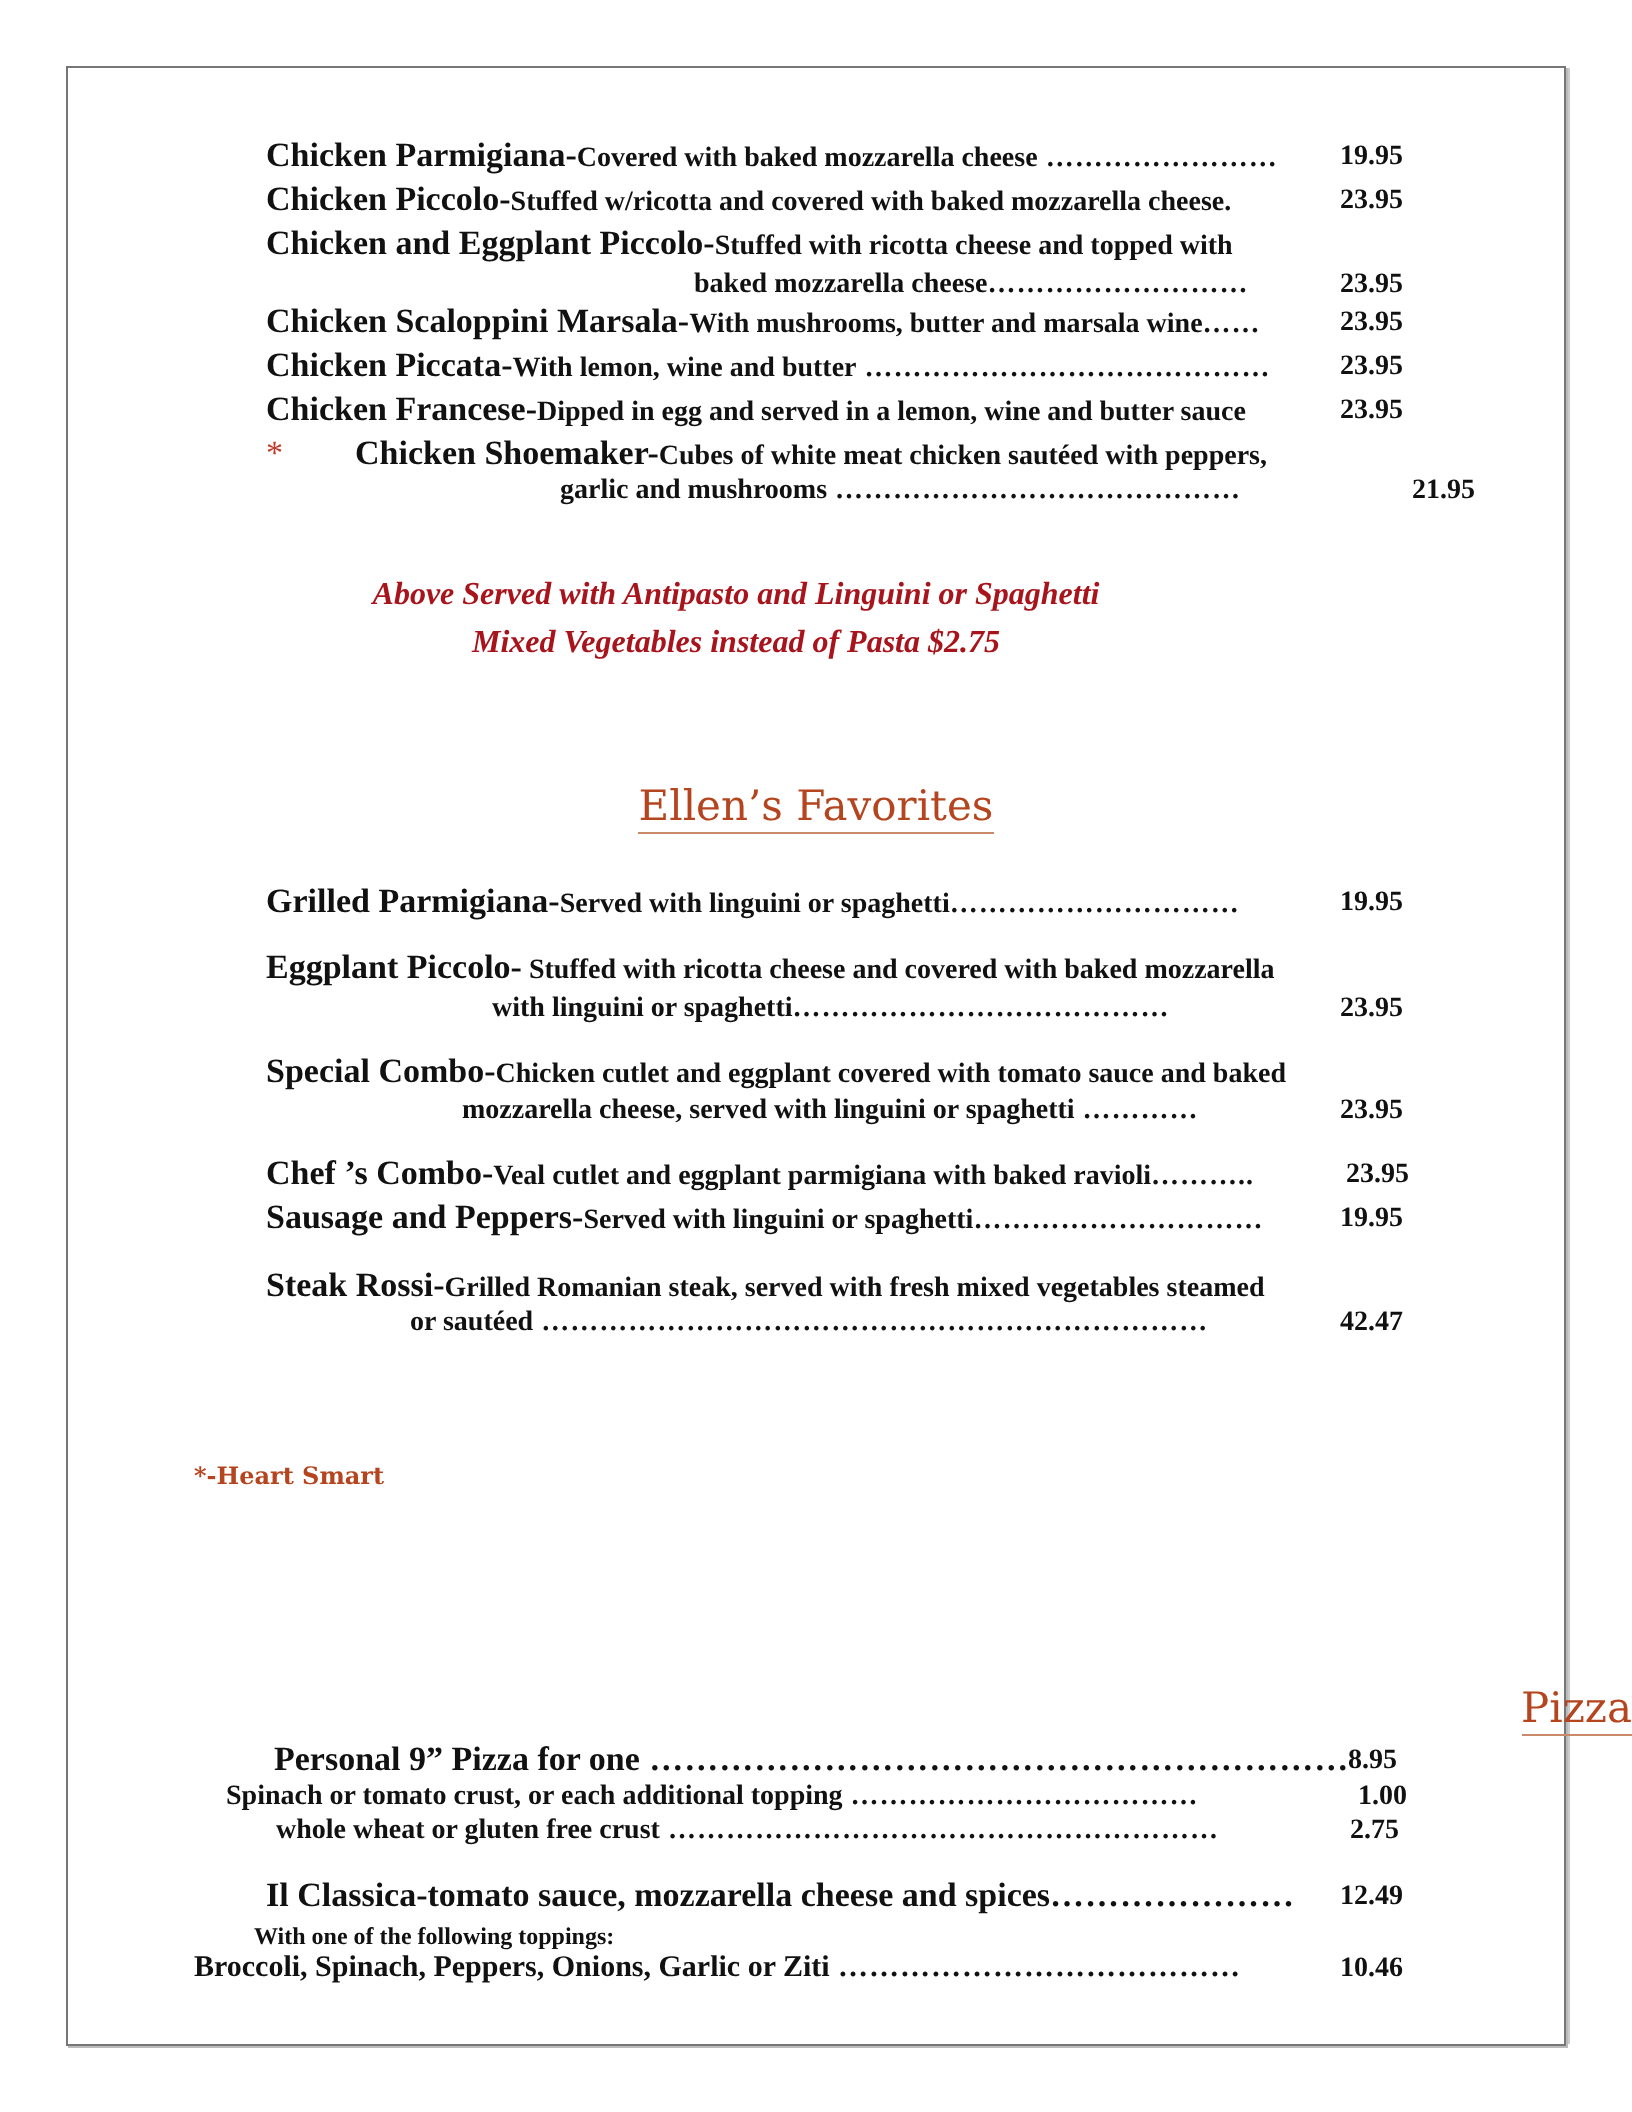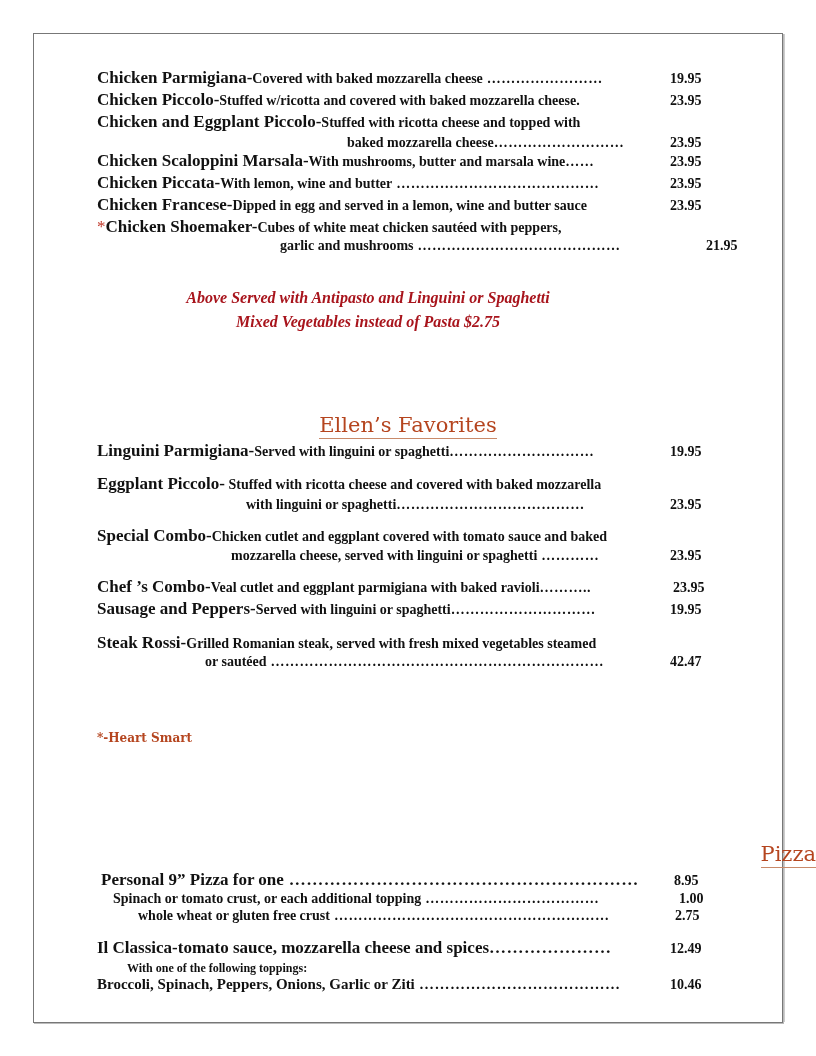--- a/index.html
+++ b/index.html
@@ -2,21 +2,21 @@
 <html><head>
   <meta charset="utf-8">
   <style>
     html, body { margin: 0; padding: 0; background: #ffffff; }
     body { width: 816px; height: 1056px; position: relative; overflow: hidden;
            font-family: "Liberation Serif", "DejaVu Serif", serif; color: #111; }
     .frame { position: absolute; left: 33px; top: 33px; width: 748px; height: 988px;
              border: 1px solid #777; box-shadow: 1px 1px 0 #bbb; }
     .frame-right2 { position: absolute; left: 784px; top: 34px; width: 1px; height: 988px; background: #ccc; }
     .line { position: absolute; white-space: nowrap; font-weight: bold; }
-    .name { font-size: 17px; }
+    .name { font-size: 17px; margin-left: 36px; }
     .desc { font-size: 14px; }
     .price { position: absolute; font-weight: bold; font-size: 14px; white-space: nowrap; }
     .dots { letter-spacing: 0.5px; }
     .red-note { position: absolute; left: 0; width: 736px; text-align: center;
                 font-style: italic; font-weight: bold; font-size: 16px; color: #a8141c; }
     .heading { position: absolute; left: 0; width: 816px; text-align: center;
                font-family: "DejaVu Serif", serif; font-size: 21px; color: #b5451f; }
     .heading span { border-bottom: 1px solid #c98a6a; padding-bottom: 1px; }
     .star { color: #c0392b; font-weight: normal; }
     .heart { position: absolute; left: 97px; top: 731px; font-family: "DejaVu Serif", serif;
@@ -68,24 +68,24 @@
   <div class="line desc" style="left:280px;top:238px;">
     <span>garlic and mushrooms</span><span class="dots"> ……………………………………</span>
   </div>
   <div class="price" style="left:670px;top:238px;margin-left:36px;">21.95</div>
 
   <div class="red-note" style="top:289px;">Above Served with Antipasto and Linguini or Spaghetti</div>
   <div class="red-note" style="top:313px;">Mixed Vegetables instead of Pasta $2.75</div>
 </div>
 
 <div>
-  <div class="heading" style="top:391px;margin-top:22px;"><span>Ellen’s Favorites</span></div>
+  <div class="heading" style="top:391px;"><span>Ellen’s Favorites</span></div>
 
   <div class="line" style="left:97px;top:441px;">
-    <span class="name">Linguini Parmigiana-</span><span class="desc">Served with linguini or spaghetti</span><span class="desc dots">…………………………</span>
+    <span class="name">Grilled Parmigiana-</span><span class="desc">Served with linguini or spaghetti</span><span class="desc dots">…………………………</span>
   </div>
   <div class="price" style="left:670px;top:444px;">19.95</div>
 
   <div class="line" style="left:97px;top:474px;">
     <span class="name">Eggplant Piccolo-</span><span class="desc"> Stuffed with ricotta cheese and covered with baked mozzarella</span>
   </div>
   <div class="line desc" style="left:246px;top:497px;">
     <span>with linguini or spaghetti</span><span class="dots">…………………………………</span>
   </div>
   <div class="price" style="left:670px;top:497px;">23.95</div>

